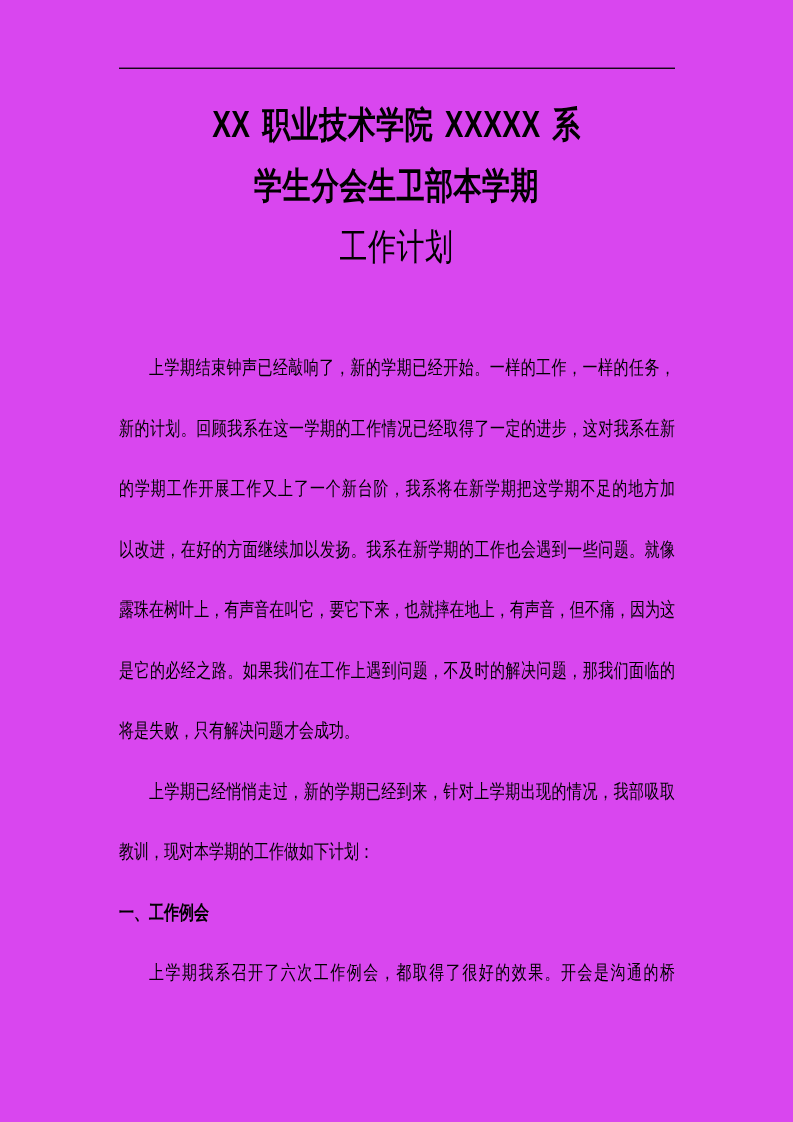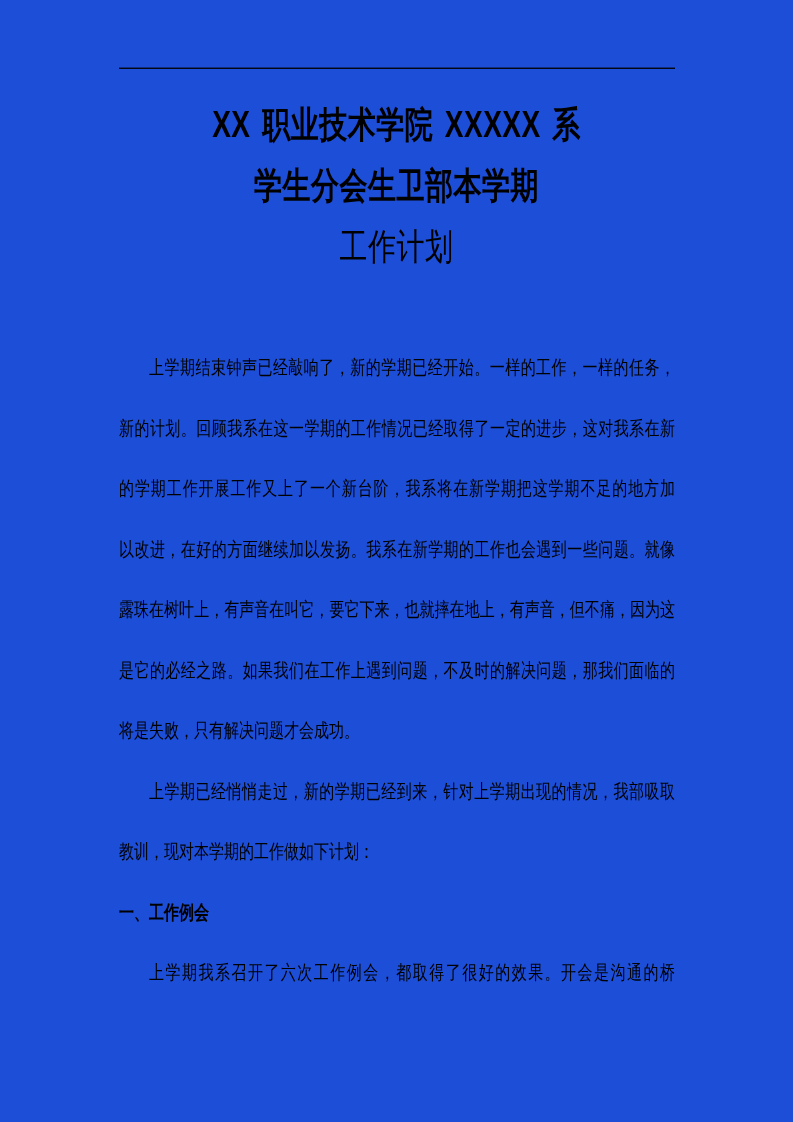--- a/index.html
+++ b/index.html
@@ -4,21 +4,21 @@
 <style>
   html, body {
     margin: 0;
     padding: 0;
     background: #ffffff;
   }
   .page {
     position: relative;
     width: 793px;
     height: 1122px;
-    background: #1d4ed8;
+    background: #d946ef;
     overflow: hidden;
     font-family: "Liberation Sans", sans-serif;
     color: #000000;
   }
   
   .scale-wrap {
     position: absolute;
     top: 0; left: 0;
     width: 793px;
     height: 863px;

